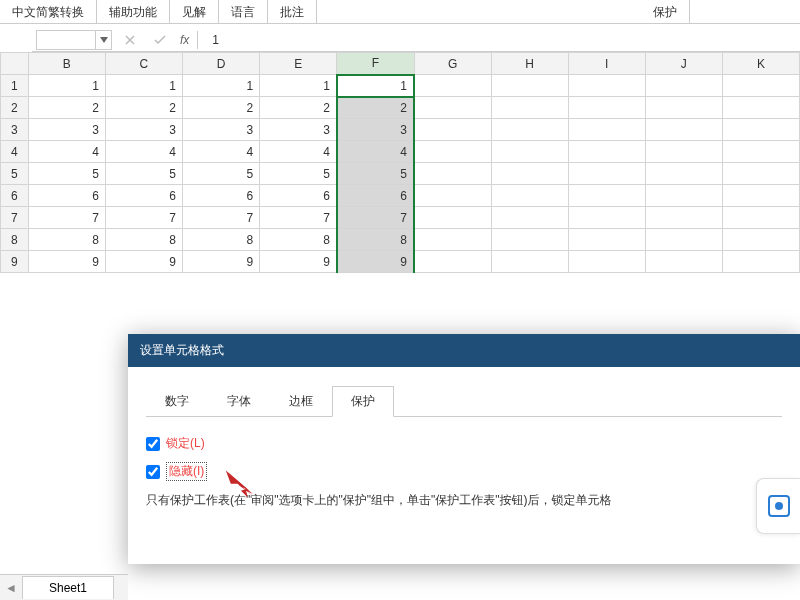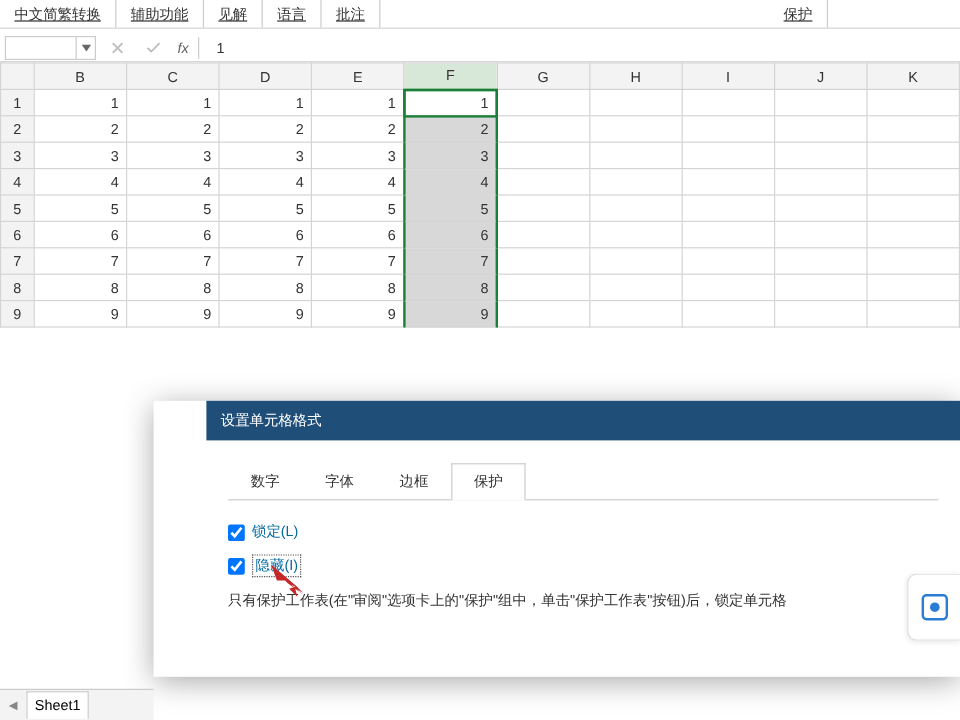--- a/index.html
+++ b/index.html
@@ -1,64 +1,64 @@
 <!DOCTYPE html>
 <html><head>
 <meta charset="utf-8">
 <style>
 * { box-sizing: border-box; margin: 0; padding: 0; }
 body { font-family: "Microsoft YaHei", Arial, sans-serif; font-size: 12px; background: #fff; overflow: hidden; width: 800px; height: 600px; position: relative; }
 
 .ribbon-tabs { display: flex; height: 24px; border-bottom: 1px solid #ccc; background: #fff; }
-.ribbon-tab { padding: 4px 12px; border-right: 1px solid #ccc; cursor: pointer; color: #333; text-decoration: underline; }
+.ribbon-tab { padding: 4px 12px; border-right: 1px solid #ccc; cursor: pointer; color: #333; }
 .ribbon-spacer { flex: 1; }
 
-.formula-bar { display: flex; height: 28px; border-bottom: 1px solid #ccc; align-items: center; background: #fff; padding-top: 8px; padding-bottom: 4px; }
+.formula-bar { display: flex; height: 28px; border-bottom: 1px solid #ccc; align-items: center; background: #fff; padding-top: 8px; padding-bottom: 4px; margin-left: 32px; }
 .namebox { width: 60px; height: 20px; border: 1px solid #ccc; margin-left: 4px; background: #fff; }
 .namebox-dd { width: 16px; height: 20px; border: 1px solid #ccc; border-left: none; display: flex; align-items: center; justify-content: center; color: #666; }
 .fb-btn { width: 24px; height: 20px; display: flex; align-items: center; justify-content: center; color: #999; margin-left: 6px; cursor: pointer; }
 .fx-label { font-style: italic; color: #666; margin-left: 8px; margin-right: 8px; }
 .formula-input { flex: 1; height: 20px; border: none; padding-left: 8px; font-size: 12px; color: #333; }
 
 .sheet-area { position: relative; background: #fff; }
 table.grid { border-collapse: collapse; table-layout: fixed; }
 .grid th, .grid td { border: 1px solid #d4d4d4; height: 22px; font-weight: normal; }
 .grid th { background: #f3f3f3; color: #333; text-align: center; }
 .colhdr { width: 78px; }
 .rowhdr { width: 28px; background: #f3f3f3; text-align: center; color: #333; }
 .grid td { text-align: right; padding-right: 6px; color: #333; width: 78px; }
 .sel { background: #d8d8d8; }
 .active-cell { background: #fff !important; outline: 2px solid #1a7f37; outline-offset: -1px; }
 .sel-border-right { border-right: 2px solid #1a7f37 !important; }
 .sel-border-left { border-left: 2px solid #1a7f37 !important; }
 .sel-border-bottom { border-bottom: 2px solid #1a7f37 !important; }
 .colhdr.sel-col { background: #d8e8d8; border-bottom: 2px solid #1a7f37; }
 
-.dialog { position: absolute; left: 128px; top: 334px; width: 672px; height: 230px; background: #fff; box-shadow: 0 4px 24px rgba(0,0,0,0.35); padding-left: 44px; }
+.dialog { position: absolute; left: 128px; top: 334px; width: 672px; height: 230px; background: #fff; box-shadow: 0 4px 24px rgba(0,0,0,0.35); }
 .dialog-title { background: #1f4e79; color: #fff; padding: 8px 12px; font-size: 12px; }
 .dialog-body { padding: 18px 18px 8px; }
 .dlg-tabs { display: flex; border-bottom: 1px solid #ccc; margin-bottom: 18px; }
 .dlg-tab { padding: 6px 18px; cursor: pointer; color: #333; border: 1px solid transparent; border-bottom: none; position: relative; top: 1px; }
 .dlg-tab.active { border-color: #ccc; background: #fff; border-bottom: 1px solid #fff; }
 .chk-row { display: flex; align-items: center; margin-bottom: 10px; position: relative; }
 .chk { width: 14px; height: 14px; margin-right: 6px; }
-.chk-label { color: #0369a1; }
+.chk-label { color: #ef4444; }
 .chk-label.focused { border: 1px dotted #555; padding: 0 2px; }
 .info-text { color: #333; margin-top: 10px; line-height: 1.6; }
 
 .arrow-cursor { position: absolute; left: 224px; top: 468px; pointer-events: none; }
 .arrow-cursor svg { width: 34px; height: 30px; }
 
 .float-btn { position: absolute; right: 0; top: 478px; width: 44px; height: 56px; background: #fff; border: 1px solid #ddd; border-right: none; border-radius: 8px 0 0 8px; display: flex; align-items: center; justify-content: center; box-shadow: -1px 1px 4px rgba(0,0,0,0.08); }
 .float-btn-inner { width: 22px; height: 22px; border: 2px solid #2b7cd3; border-radius: 4px; display: flex; align-items: center; justify-content: center; }
 .float-dot { width: 8px; height: 8px; background: #2b7cd3; border-radius: 50%; }
 
 .sheet-tabs { position: absolute; left: 0; bottom: 0; height: 26px; display: flex; align-items: center; background: #f3f3f3; width: 128px; border-top: 1px solid #ccc; }
 .st-nav { width: 22px; text-align: center; color: #888; }
-.st-tab { padding: 4px 6px; background: #fff; border: 1px solid #ccc; border-bottom: none; cursor: pointer; }
+.st-tab { padding: 4px 26px; background: #fff; border: 1px solid #ccc; border-bottom: none; cursor: pointer; }
 .st-sep { width: 6px; }
 </style>
 </head>
 <body>
 
 <div class="ribbon-tabs">
   <div class="ribbon-tab">中文简繁转换</div>
   <div class="ribbon-tab">辅助功能</div>
   <div class="ribbon-tab">见解</div>
   <div class="ribbon-tab">语言</div>

